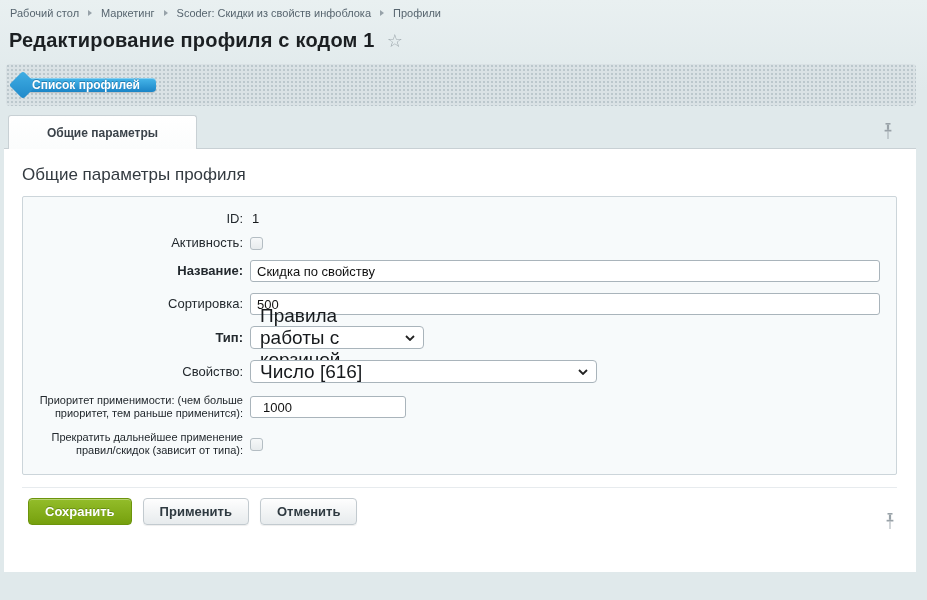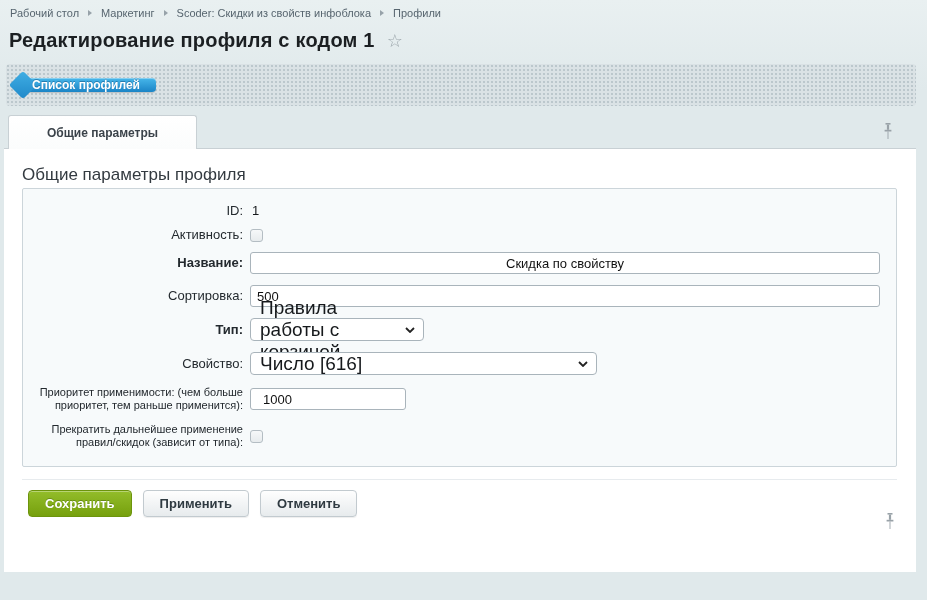--- a/index.html
+++ b/index.html
@@ -91,21 +91,21 @@
   
   .content {
     margin:0 11px 0 4px;
     height:423px;
     background:#fff;
     position:relative;
     padding:16px 19px 0 18px;
   }
   .section-heading { font-size:17px; color:#333a40; font-weight:normal; }
   .form-box {
-    margin-top:3px;
+    margin-top:11px;
     background:#f7fafb;
     border:1px solid #ccd5da;
     border-radius:2px;
     padding:14px 16px 6px 0;
   }
   .frow { display:flex; align-items:center; column-gap:7px; margin-bottom:11px; }
   .frow-tight { margin-bottom:10px; }
   .flabel {
     flex:none; width:220px;
     text-align:right;
@@ -118,21 +118,21 @@
   .txt {
     height:22px;
     border:1px solid #a9b4bb;
     border-radius:3px;
     padding:0 6px;
     font-family:inherit;
     font-size:13px;
     color:#111;
     background:#fff;
   }
-  .w-name { width:634px;text-align:center; }
+  .w-name { width:634px; }
   .w-sort { width:634px; }
   .w-priority { width:156px;padding-left:12px; }
   .sel {
     height:23px;
     border:1px solid #a9b4bb;
     border-radius:4px;
     background:#fff;
     display:flex; align-items:center; justify-content:space-between;
     padding:0 8px 0 9px;
     font-size:19px; color:#16191c;

